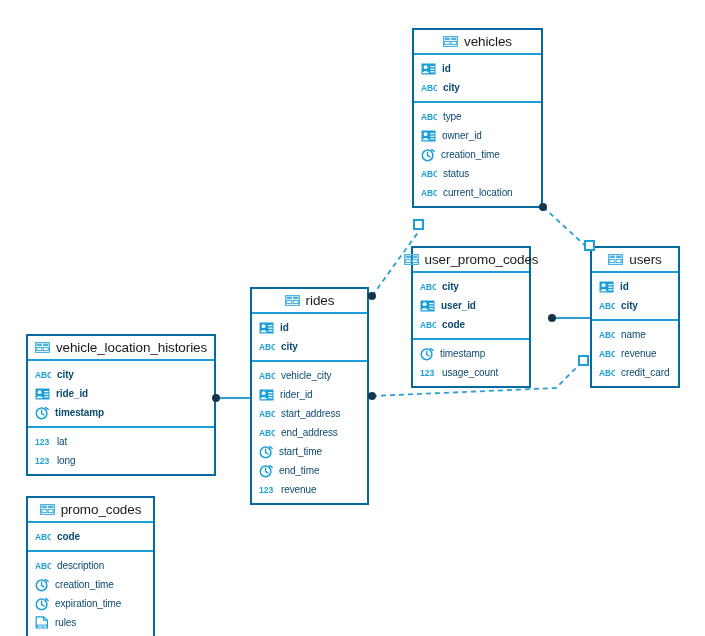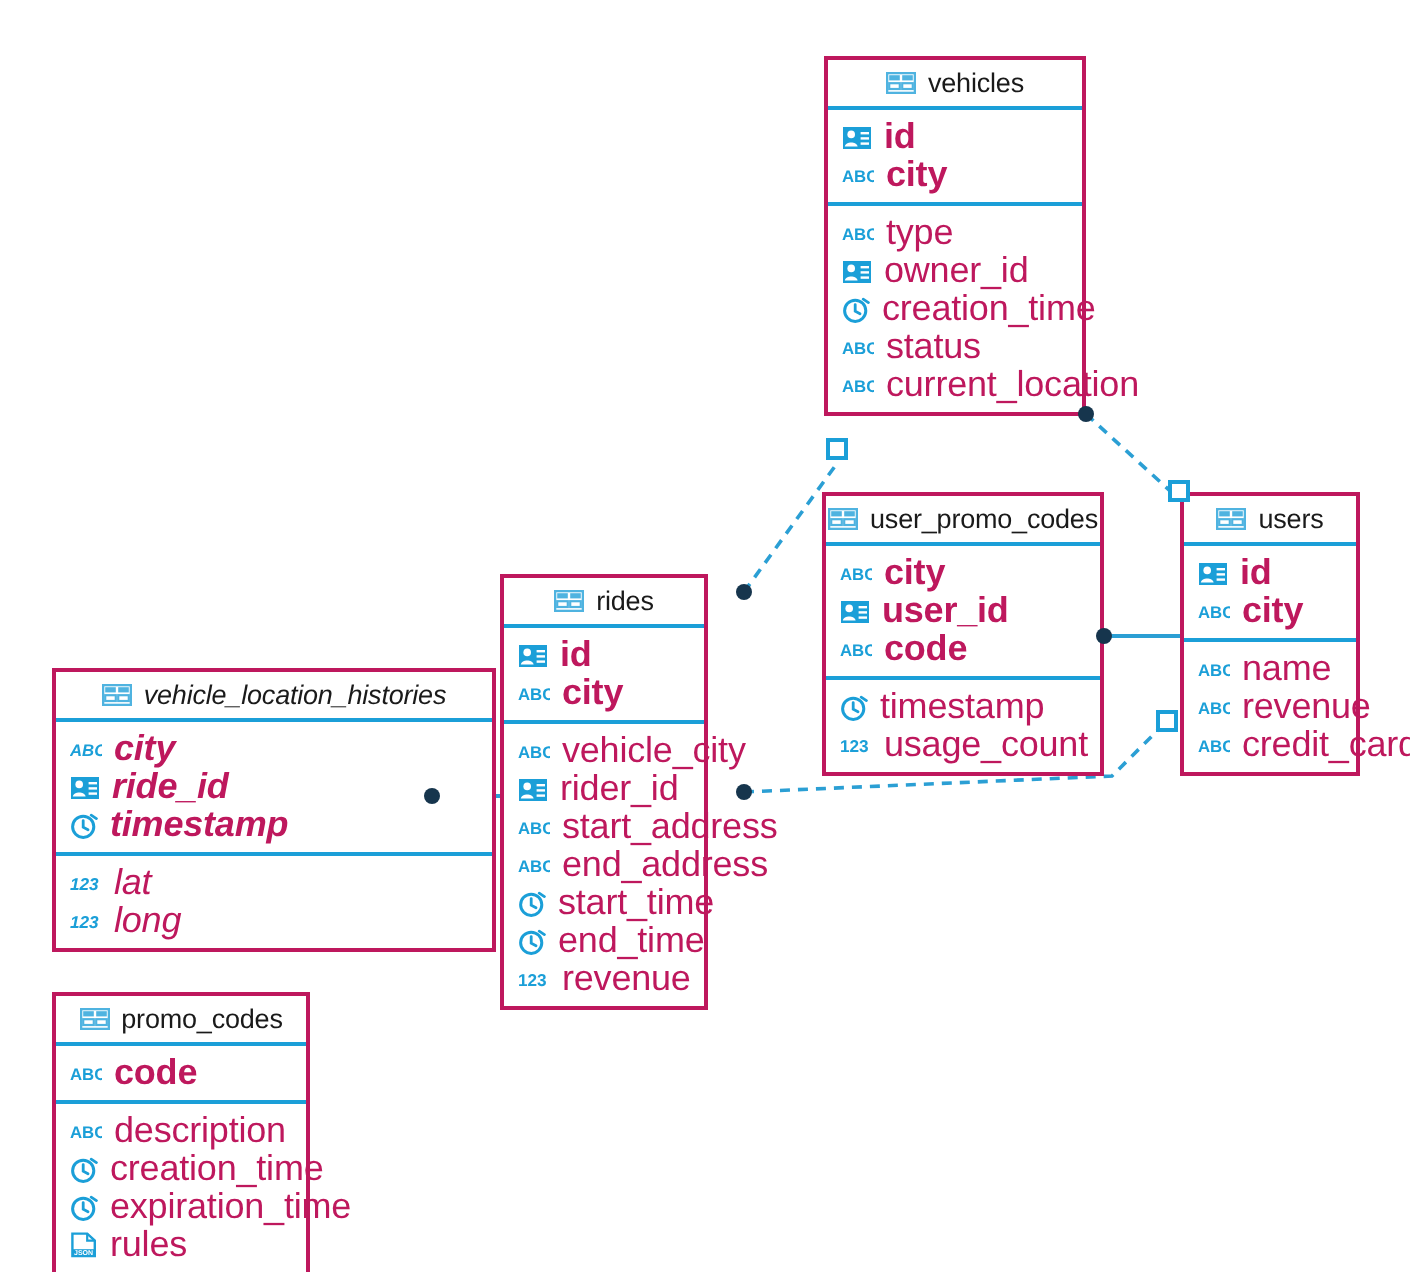--- a/index.html
+++ b/index.html
@@ -8,21 +8,21 @@
     background:#ffffff;
     font-family:"Liberation Sans","DejaVu Sans",sans-serif;
     -webkit-font-smoothing:antialiased;
   }
   #canvas{position:absolute;inset:0;width:705px;height:636px;}
   #wires{position:absolute;left:0;top:0;width:705px;height:636px;overflow:visible;pointer-events:none;}
 
   .table-box{
     position:absolute;
     background:#ffffff;
-    border:2px solid #be185d;
+    border:2px solid #0369a1;
     box-sizing:border-box;
     z-index:5;
   }
   .tbl-header{
     height:25px;
     display:flex;align-items:center;justify-content:center;gap:6px;
     border-bottom:2px solid #1b9fd8;
     box-sizing:border-box;
     background:#ffffff;
     padding:0 8px;
@@ -30,21 +30,21 @@
   .tbl-title{
     font-size:13.5px;color:#1a1a1a;white-space:nowrap;letter-spacing:-0.1px;
   }
   .col-group{padding:4px 0 4px 0;box-sizing:border-box;}
   .col-group.pk{border-bottom:2px solid #1b9fd8;}
   .col-row{
     display:flex;align-items:center;gap:6px;
     height:19px;padding:0 6px 0 7px;box-sizing:border-box;
     white-space:nowrap;
   }
-  .col-name{font-size:18px;color:#be185d;letter-spacing:-0.1px;}
+  .col-name{font-size:10px;color:#0c4a6e;letter-spacing:-0.1px;}
   .col-row.key .col-name{font-weight:bold;}
 
   .ic{flex:0 0 auto;display:inline-block;line-height:0;text-align:center;}
   .ic svg{display:block;}
 
   .endpoint-dot{
     position:absolute;width:8px;height:8px;border-radius:50%;
     background:#16354d;z-index:9;
   }
   .socket{
@@ -214,21 +214,21 @@
         <div class="col-row">
           <span class="ic">
             <svg width="16" height="11" viewBox="0 0 16 11">
               <text x="0" y="9" font-size="8.4" fill="#1b9fd8" font-family="&quot;Liberation Sans&quot;,&quot;DejaVu Sans&quot;,sans-serif" font-weight="bold">ABC</text>
             </svg>
           </span>
           <span class="col-name">credit_card</span>
         </div>
       </div>
     </div>
-    <div class="table-box" style="left: 411px; top: 246px; width: 141px;">
+    <div class="table-box" style="left: 411px; top: 246px; width: 120px;">
       <div class="tbl-header">
         <span class="ic">
           <svg width="15" height="11" viewBox="0 0 15 11">
             <rect x="0.5" y="0.5" width="14" height="10" fill="none" stroke="#4fb3e0" stroke-width="1.3"></rect>
             <rect x="1.6" y="1.6" width="5.3" height="2.6" fill="#4fb3e0"></rect>
             <rect x="8.1" y="1.6" width="5.3" height="2.6" fill="#4fb3e0"></rect>
             <rect x="1.6" y="5.6" width="5.3" height="2.9" fill="none" stroke="#4fb3e0" stroke-width="1.1"></rect>
             <rect x="8.1" y="5.6" width="5.3" height="2.9" fill="none" stroke="#4fb3e0" stroke-width="1.1"></rect>
           </svg>
         </span>
@@ -281,21 +281,21 @@
         <div class="col-row">
           <span class="ic">
             <svg width="16" height="11" viewBox="0 0 16 11">
               <text x="0" y="9" font-size="8.6" fill="#1b9fd8" font-family="&quot;Liberation Sans&quot;,&quot;DejaVu Sans&quot;,sans-serif" font-weight="bold">123</text>
             </svg>
           </span>
           <span class="col-name">usage_count</span>
         </div>
       </div>
     </div>
-    <div class="table-box" style="left: 250px; top: 287px; width: 104px;">
+    <div class="table-box" style="left: 250px; top: 287px; width: 119px;">
       <div class="tbl-header">
         <span class="ic">
           <svg width="15" height="11" viewBox="0 0 15 11">
             <rect x="0.5" y="0.5" width="14" height="10" fill="none" stroke="#4fb3e0" stroke-width="1.3"></rect>
             <rect x="1.6" y="1.6" width="5.3" height="2.6" fill="#4fb3e0"></rect>
             <rect x="8.1" y="1.6" width="5.3" height="2.6" fill="#4fb3e0"></rect>
             <rect x="1.6" y="5.6" width="5.3" height="2.9" fill="none" stroke="#4fb3e0" stroke-width="1.1"></rect>
             <rect x="8.1" y="5.6" width="5.3" height="2.9" fill="none" stroke="#4fb3e0" stroke-width="1.1"></rect>
           </svg>
         </span>
@@ -389,21 +389,21 @@
         <div class="col-row">
           <span class="ic">
             <svg width="16" height="11" viewBox="0 0 16 11">
               <text x="0" y="9" font-size="8.6" fill="#1b9fd8" font-family="&quot;Liberation Sans&quot;,&quot;DejaVu Sans&quot;,sans-serif" font-weight="bold">123</text>
             </svg>
           </span>
           <span class="col-name">revenue</span>
         </div>
       </div>
     </div>
-    <div class="table-box" style="left: 26px; top: 334px; width: 222px; font-style: italic;">
+    <div class="table-box" style="left: 26px; top: 334px; width: 190px;">
       <div class="tbl-header">
         <span class="ic">
           <svg width="15" height="11" viewBox="0 0 15 11">
             <rect x="0.5" y="0.5" width="14" height="10" fill="none" stroke="#4fb3e0" stroke-width="1.3"></rect>
             <rect x="1.6" y="1.6" width="5.3" height="2.6" fill="#4fb3e0"></rect>
             <rect x="8.1" y="1.6" width="5.3" height="2.6" fill="#4fb3e0"></rect>
             <rect x="1.6" y="5.6" width="5.3" height="2.9" fill="none" stroke="#4fb3e0" stroke-width="1.1"></rect>
             <rect x="8.1" y="5.6" width="5.3" height="2.9" fill="none" stroke="#4fb3e0" stroke-width="1.1"></rect>
           </svg>
         </span>

